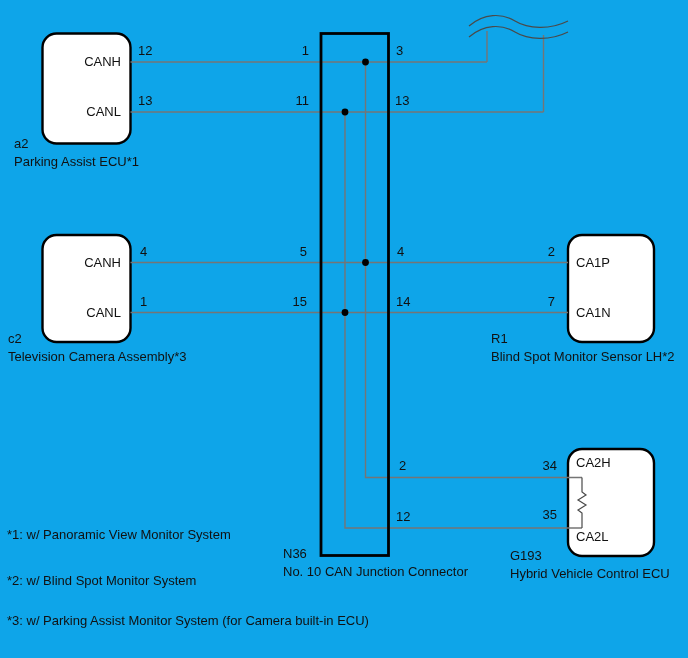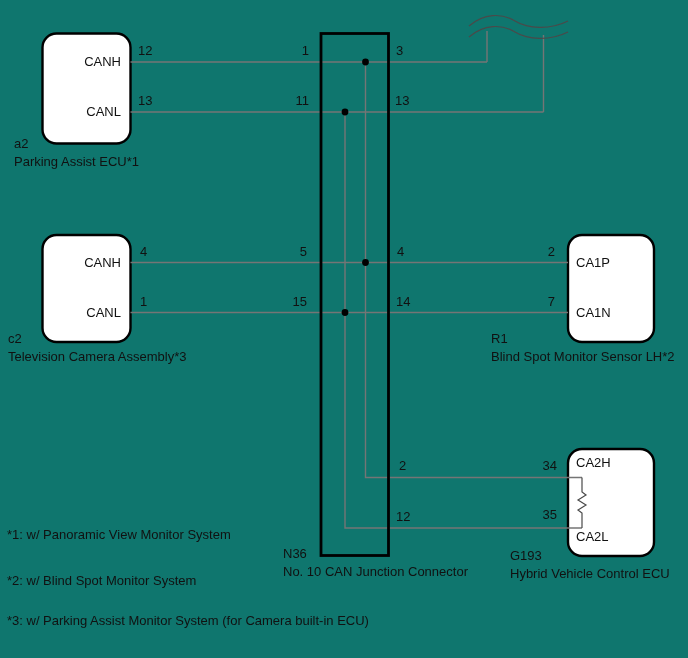--- a/index.html
+++ b/index.html
@@ -4,21 +4,21 @@
 <style>
   html, body {
     margin: 0;
     padding: 0;
     background: #ffffff;
   }
   .canvas {
     position: relative;
     width: 688px;
     height: 658px;
-    background: #0f766e;
+    background: #0ea5e9;
     font-family: "Liberation Sans", "DejaVu Sans", sans-serif;
   }
   svg { display: block; }
   svg text {
     font-family: "Liberation Sans", "DejaVu Sans", sans-serif;
     font-size: 13px;
     fill: #111111;
   }
   .device-box {
     fill: #ffffff;

